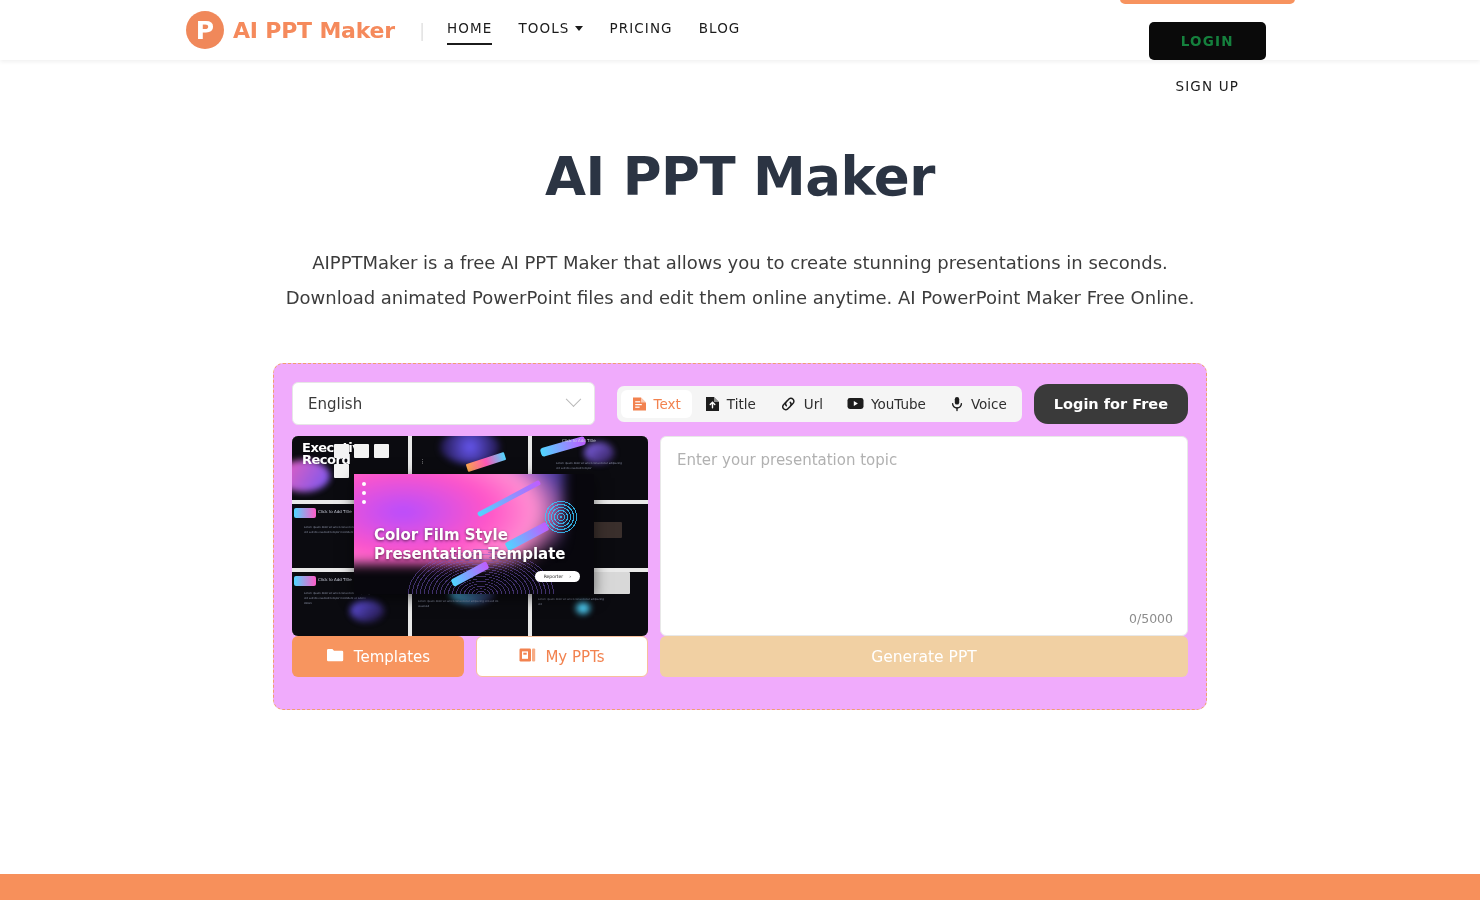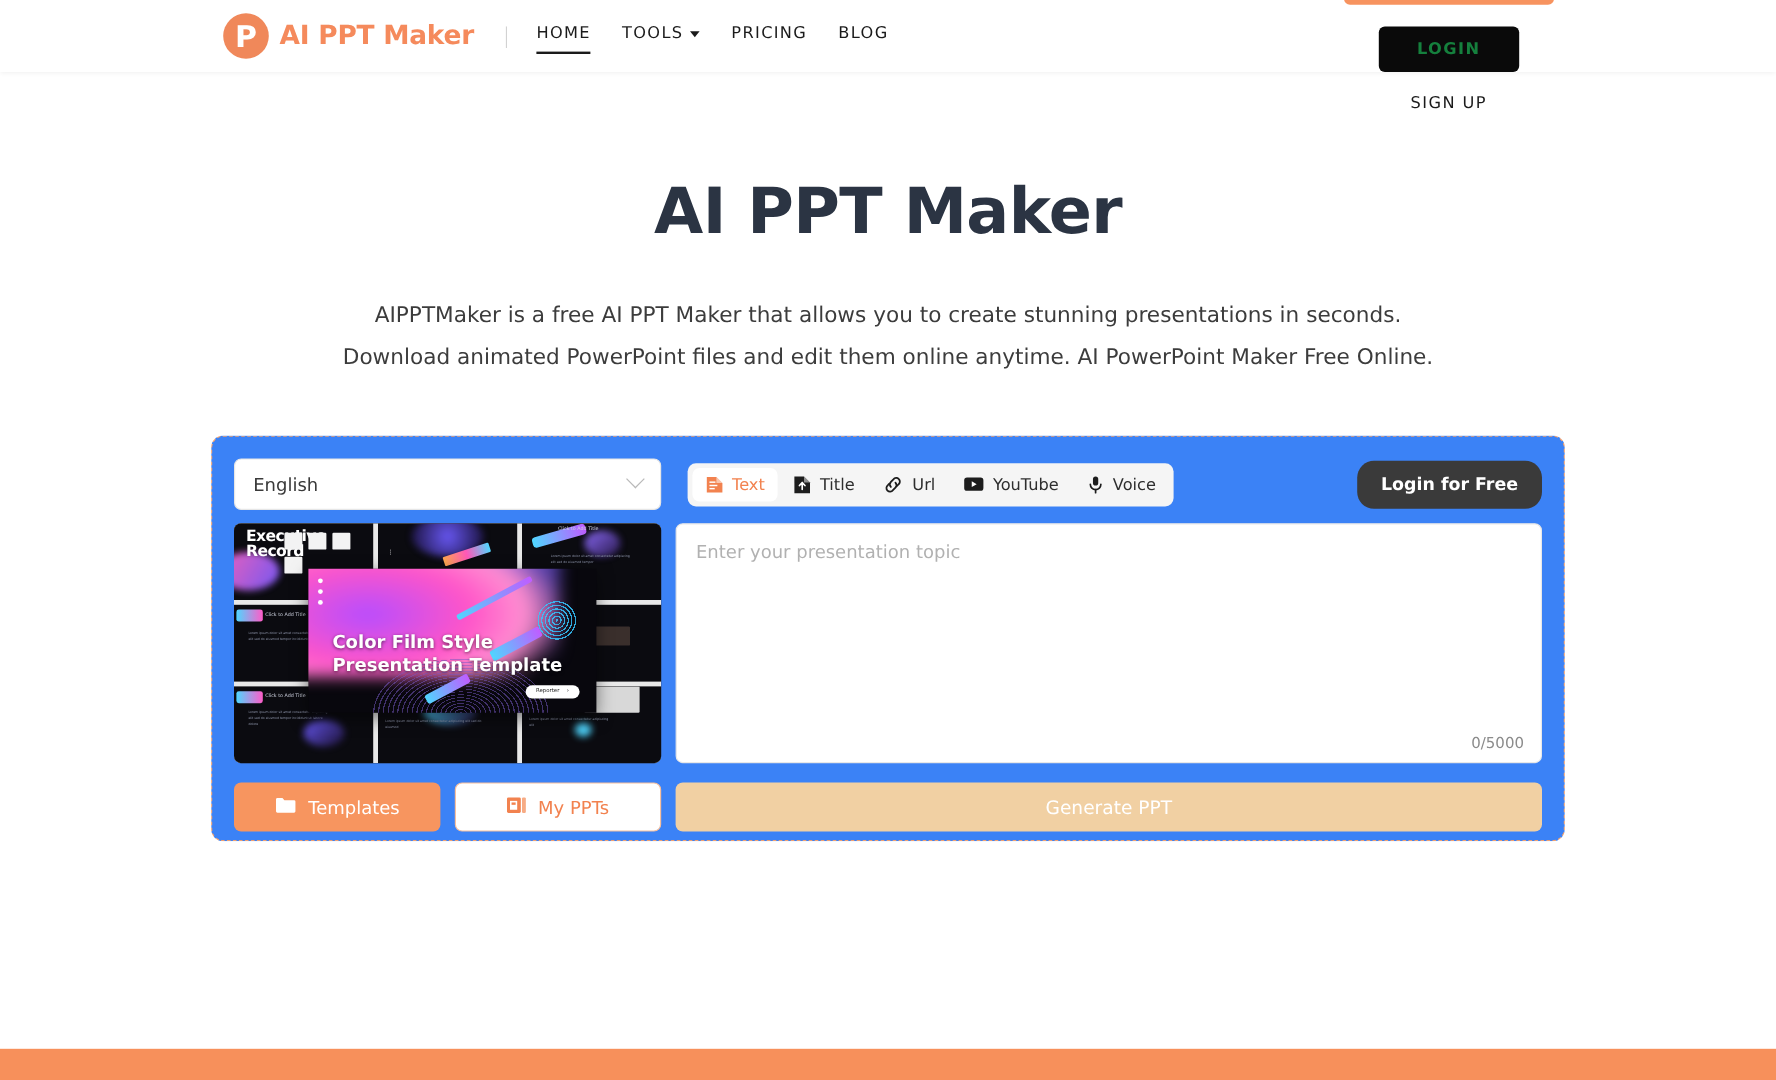--- a/index.html
+++ b/index.html
@@ -141,25 +141,25 @@
     margin-top: 39px;
     font-size: 18px;
     color: #3c3c3c;
     line-height: 1.92;
     font-weight: 400;
   }
 
   
   .panel-wrap { display: flex; justify-content: center; margin-top: 48px; }
   .panel {
-    width: 1128px;
+    width: 934px;
     border: 1.5px dashed #f0a070;
     border-radius: 10px;
-    padding: 18px 18px 7px 18px;
-    background: #3b82f6;
+    padding: 18px 18px 32px 18px;
+    background: #f0abfc;
   }
   .panel-top {
     display: flex;
     align-items: center;
     gap: 12px;
   }
   .lang-select {
     width: 356px;
     height: 43px;
     border: 1px solid #e6e6e6;
@@ -347,21 +347,21 @@
   .counter {
     position: absolute;
     right: 14px; bottom: 9px;
     font-size: 12.5px;
     color: #8c8c8c;
   }
 
   .panel-bot {
     display: flex;
     gap: 12px;
-    margin-top: 16px;
+    margin-top: 0;
   }
   .btn-templates {
     width: 172px; height: 41px;
     background: #f7955f;
     color: #ffffff;
     border: none;
     border-radius: 6px;
     font-size: 15px;
     font-weight: 500;
     cursor: pointer;

